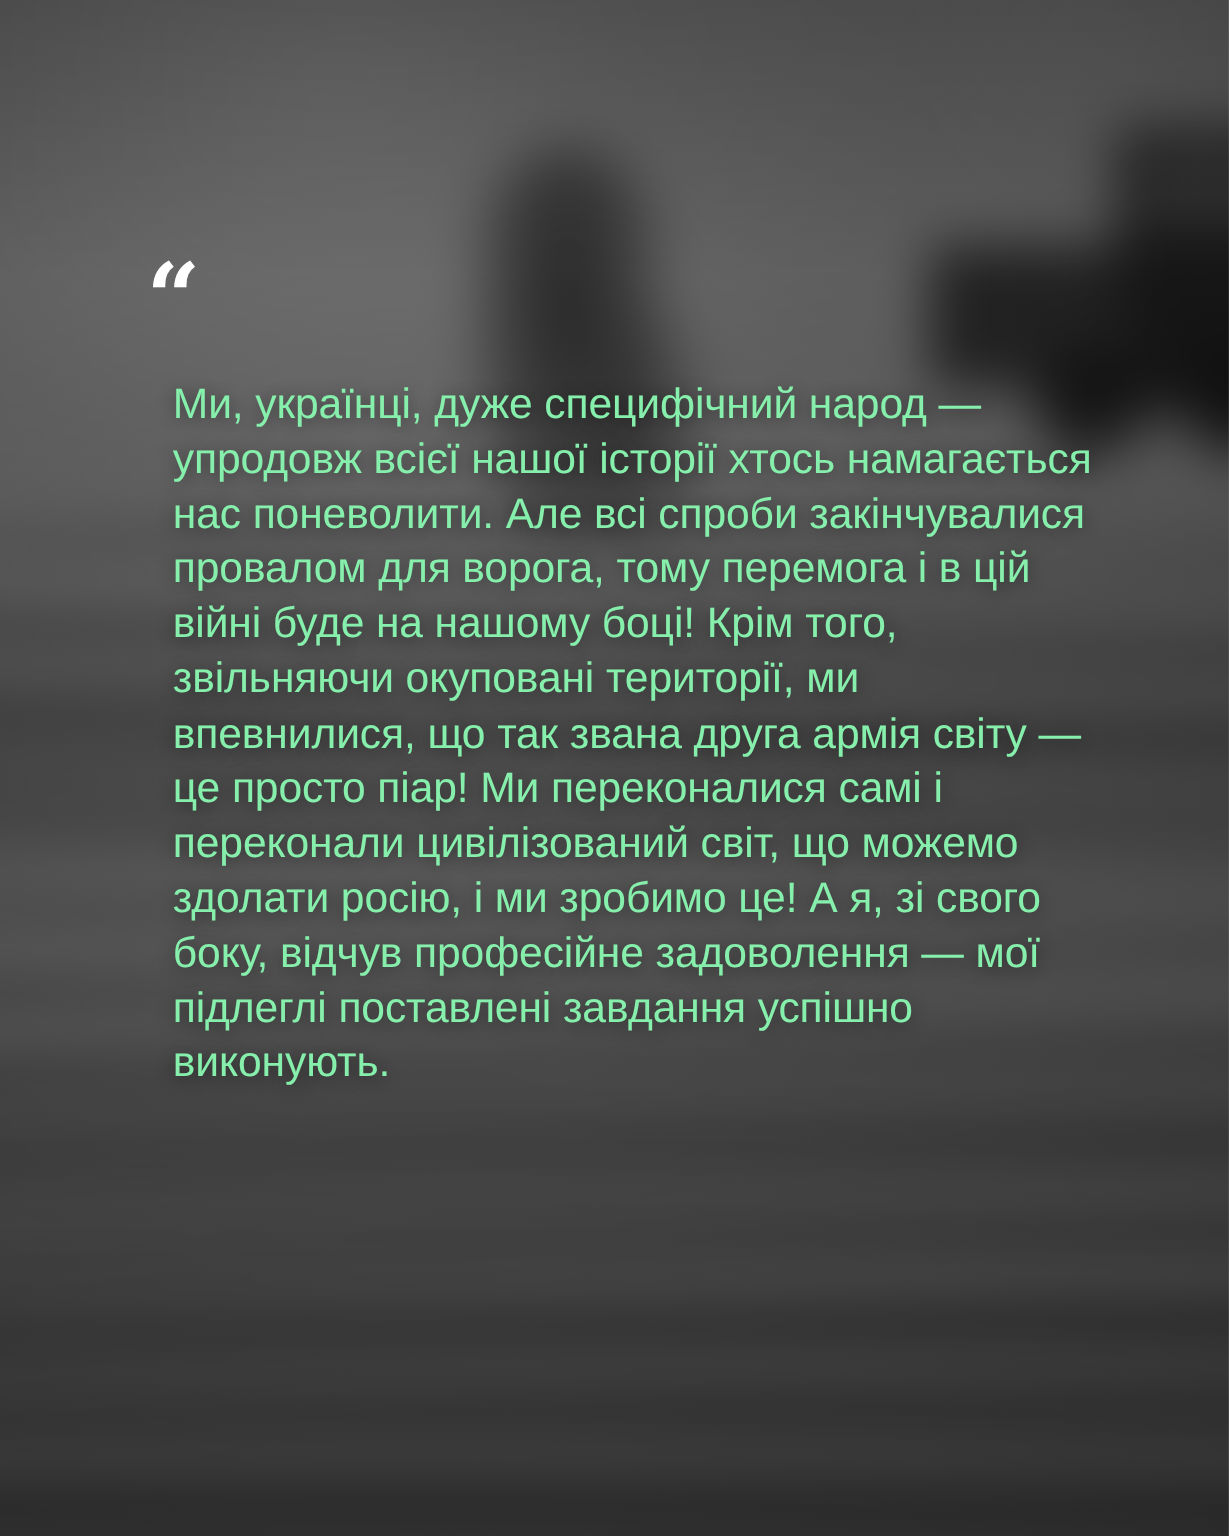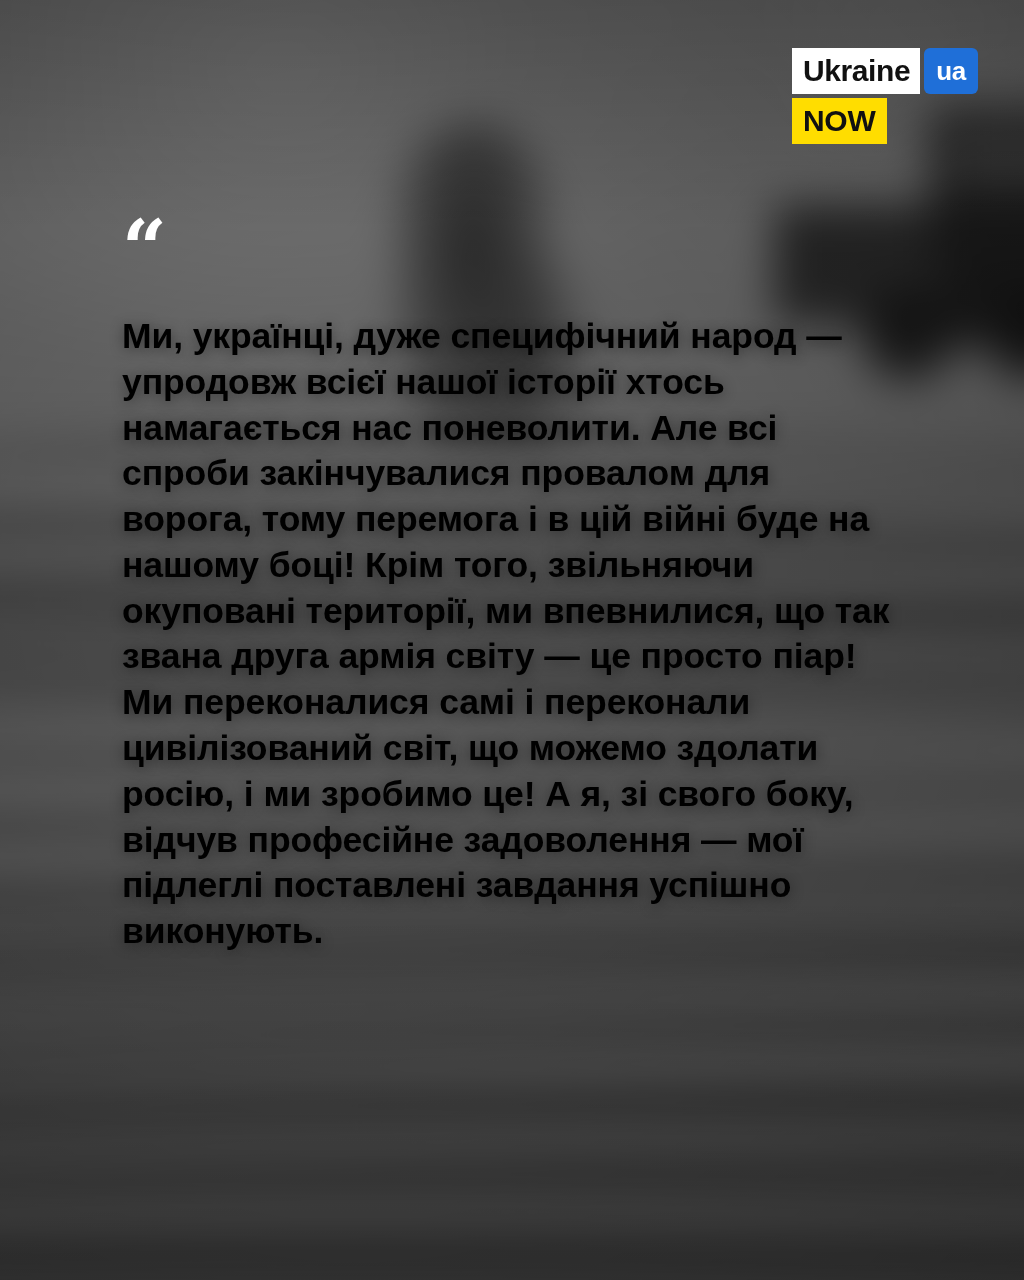--- a/index.html
+++ b/index.html
@@ -239,27 +239,28 @@
     color: #ffffff;
     font-family: "DejaVu Serif", serif;
     font-size: 78px;
     font-weight: 700;
     line-height: 0.7;
     height: 58px;
     letter-spacing: -2px;
   }
   .quote-text {
     margin-top: 34px;
-    color: #000000;
+    color: #86efac;
     font-size: 35.5px;
     line-height: 1.29;
-    font-weight: 700;
+    font-weight: 400;
     letter-spacing: -0.1px;
     text-shadow: 0 2px 14px rgba(0,0,0,0.45);
     max-width: 770px;
+    margin-left: 22px;
   }
 </style>
 </head>
 <body>
 
 <div class="poster">
 
   <div class="bg">
     <div class="bg-base"></div>
     <div class="sky-haze"></div>
@@ -273,26 +274,19 @@
       <div class="truck-front"></div>
       <div class="truck-wheel w1"></div>
       <div class="truck-wheel w2"></div>
     </div>
     <div class="streaks"></div>
     <div class="streaks-2"></div>
   </div>
 
   <div class="vignette"></div>
 
-  <div class="logo">
-    <div class="logo-row-top">
-      <span class="logo-ukraine">Ukraine</span>
-      <span class="logo-ua">ua</span>
-    </div>
-    <span class="logo-now">NOW</span>
-  </div>
 
   <div class="quote-wrap">
     <div class="quote-mark">“</div>
     <div class="quote-text">Ми, українці, дуже специфічний народ — упродовж всієї нашої історії хтось намагається нас поневолити. Але всі спроби закінчувалися провалом для ворога, тому перемога і в цій війні буде на нашому боці! Крім того, звільняючи окуповані території, ми впевнилися, що так звана друга армія світу — це просто піар! Ми переконалися самі і переконали цивілізований світ, що можемо здолати росію, і ми зробимо це! А я, зі свого боку, відчув професійне задоволення — мої підлеглі поставлені завдання успішно виконують.</div>
   </div>
 
 </div>
 
 </body></html>

